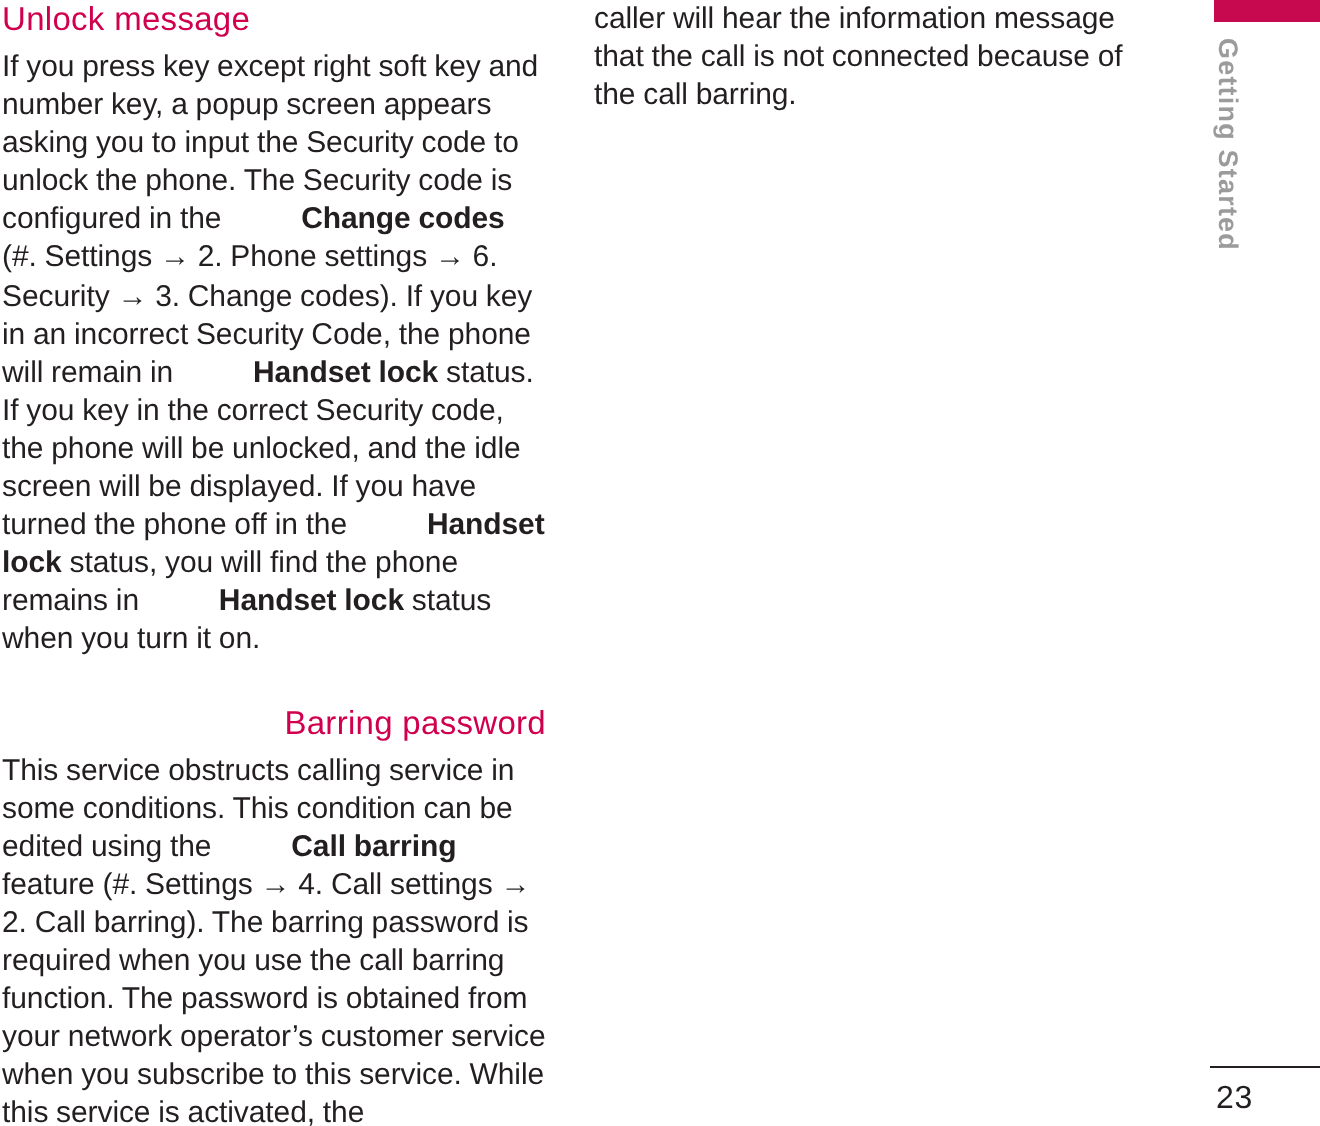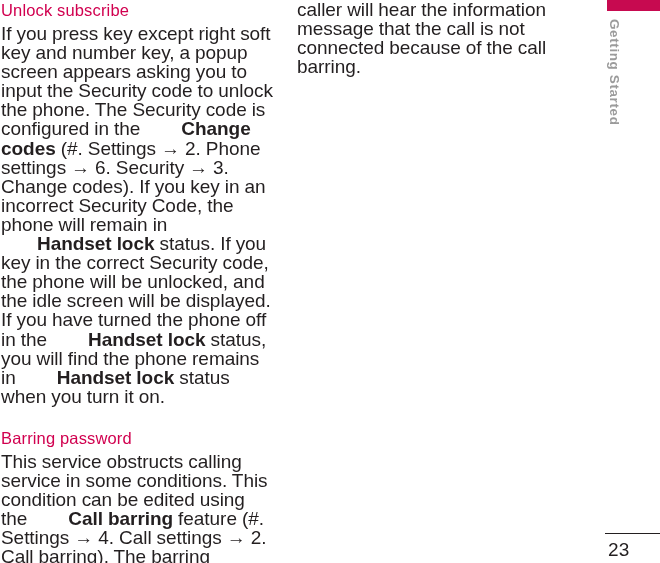--- a/index.html
+++ b/index.html
@@ -37,21 +37,21 @@
     font-weight: normal;
     letter-spacing: 0.15px;
     line-height: 20px;
     margin: 0 0 4px 0;
     padding: 0;
     white-space: nowrap;
   }
 
   .body-text {
     font-family: "Liberation Sans", sans-serif;
-    font-size: 19px;
+    font-size: 15px;
     line-height: 19.1px;
     color: #231f20;
     margin: 0;
     padding: 0;
     text-align: left;
     word-spacing: -0.2px;
     letter-spacing: -0.05px;
   }
 
   .body-text b {
@@ -109,41 +109,41 @@
     width: 55px;
   }
   .footer-rule {
     width: 55px;
     height: 1.4px;
     background: #231f20;
     margin: 0 0 6px 0;
   }
   .page-number {
     font-family: "Liberation Sans", sans-serif;
-    font-size: 19px;
+    font-size: 16px;
     color: #231f20;
     line-height: 20px;
     letter-spacing: 0.3px;
     padding-left: 3px;
   }
 </style>
 </head>
 <body>
 
 <div class="page">
 
   <div class="col col-left">
 
-    <h2 class="section-heading" style="color: rgb(209, 0, 79);">Unlock subscribe</h2>
+    <h2 class="section-heading" style="color: rgb(209, 0, 79);">Unlock message</h2>
 
     <p class="body-text" style="color: rgb(35, 31, 32);"><span>If you press key except right soft key and number key, a popup screen appears asking you to input the Security code to unlock the phone. The Security code is configured in the </span><b>Change codes</b><span> (#. Settings → 2. Phone settings → 6. Security  → 3. Change codes). If you key in an incorrect Security Code, the phone will remain in </span><b>Handset lock</b><span> status. If you key in the correct Security code, the phone will be unlocked, and the idle screen will be displayed. If you have turned the phone off in the </span><b>Handset lock</b><span> status, you will find the phone remains in </span><b>Handset lock</b><span> status when you turn it on.</span></p>
 
     <div class="spacer-block"></div>
 
-    <h2 class="section-heading" style="color: rgb(209, 0, 79);">Barring password</h2>
+    <h2 class="section-heading" style="color: rgb(209, 0, 79); text-align: right;">Barring password</h2>
 
     <p class="body-text" style="color: rgb(35, 31, 32);"><span>This service obstructs calling service in some conditions. This condition can be edited using the </span><b>Call barring</b><span> feature (#. Settings → 4. Call settings → 2. Call barring). The barring password is required when you use the call barring function. The password is obtained from your network operator’s customer service when you subscribe to this service. While this service is activated, the</span></p>
   </div>
 
   <div class="col col-right">
     <p class="body-text" style="color: rgb(35, 31, 32);"><span>caller will hear the information message that the call is not connected because of the call barring.</span></p>
   </div>
 
   <div class="tab-rail">
     <div class="tab-bar" style="background: rgb(199, 10, 80);"></div>

